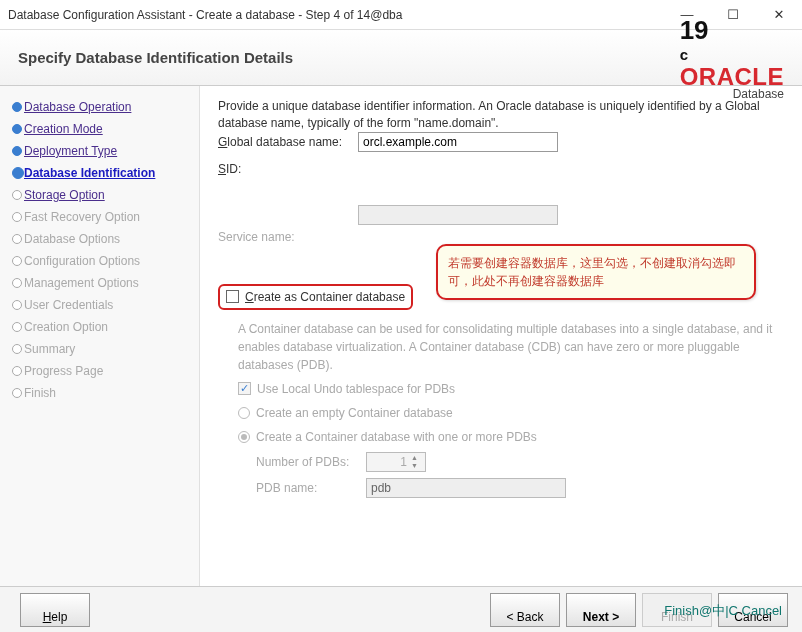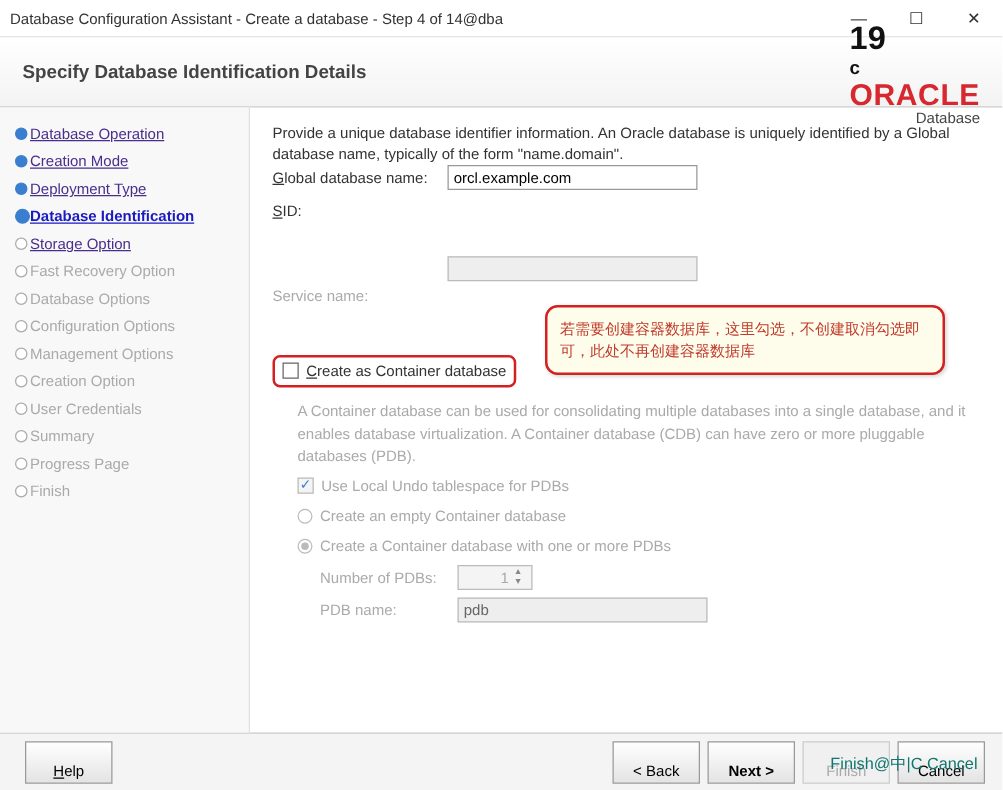--- a/index.html
+++ b/index.html
@@ -99,24 +99,24 @@
     <div class="nav-item">
         <span class="nav-disabled">Database Options</span>
       </div>
     <div class="nav-item">
         <span class="nav-disabled">Configuration Options</span>
       </div>
     <div class="nav-item">
         <span class="nav-disabled">Management Options</span>
       </div>
     <div class="nav-item">
-        <span class="nav-disabled">Creation Option</span>
+        <span class="nav-disabled">User Credentials</span>
       </div>
     <div class="nav-item">
-        <span class="nav-disabled">User Credentials</span>
+        <span class="nav-disabled">Creation Option</span>
       </div>
     <div class="nav-item">
         <span class="nav-disabled">Summary</span>
       </div>
     <div class="nav-item">
         <span class="nav-disabled">Progress Page</span>
       </div>
     <div class="nav-item">
         <span class="nav-disabled">Finish</span>
       </div>

